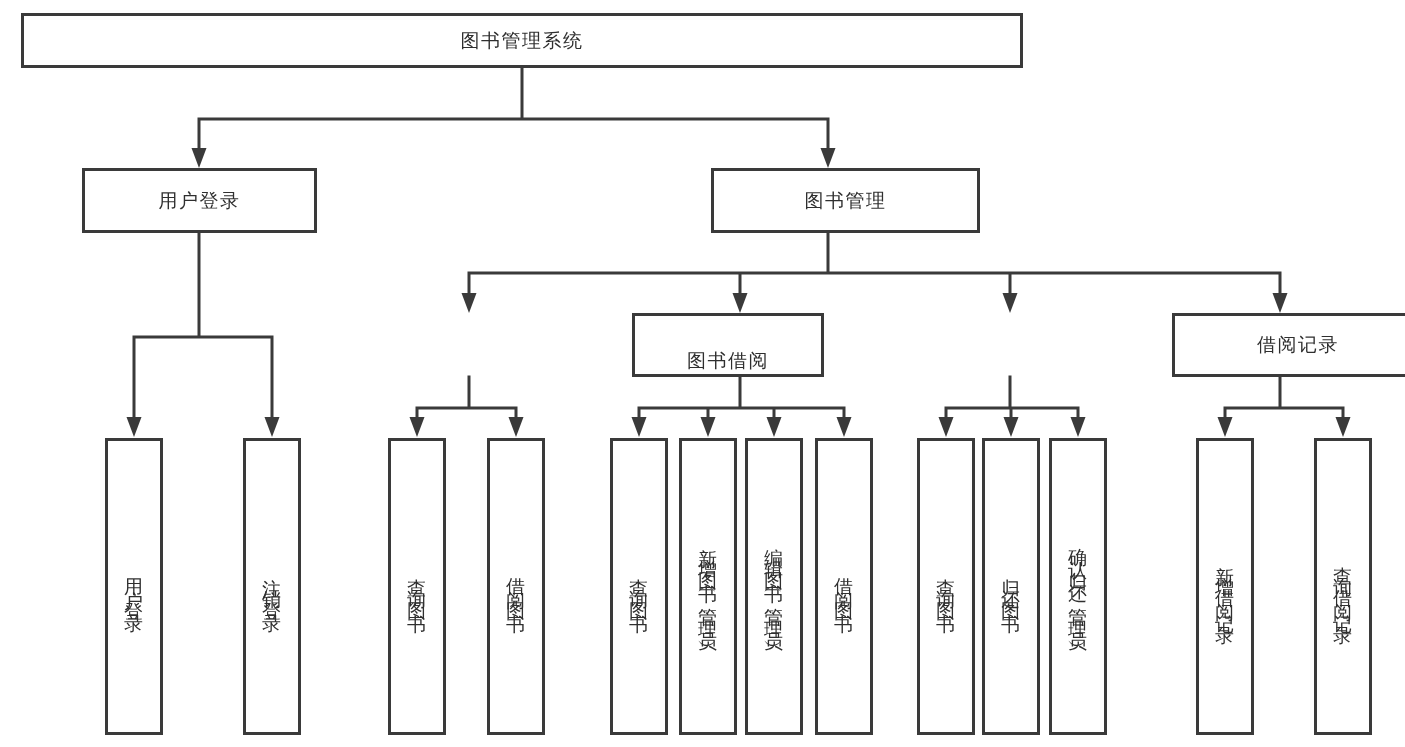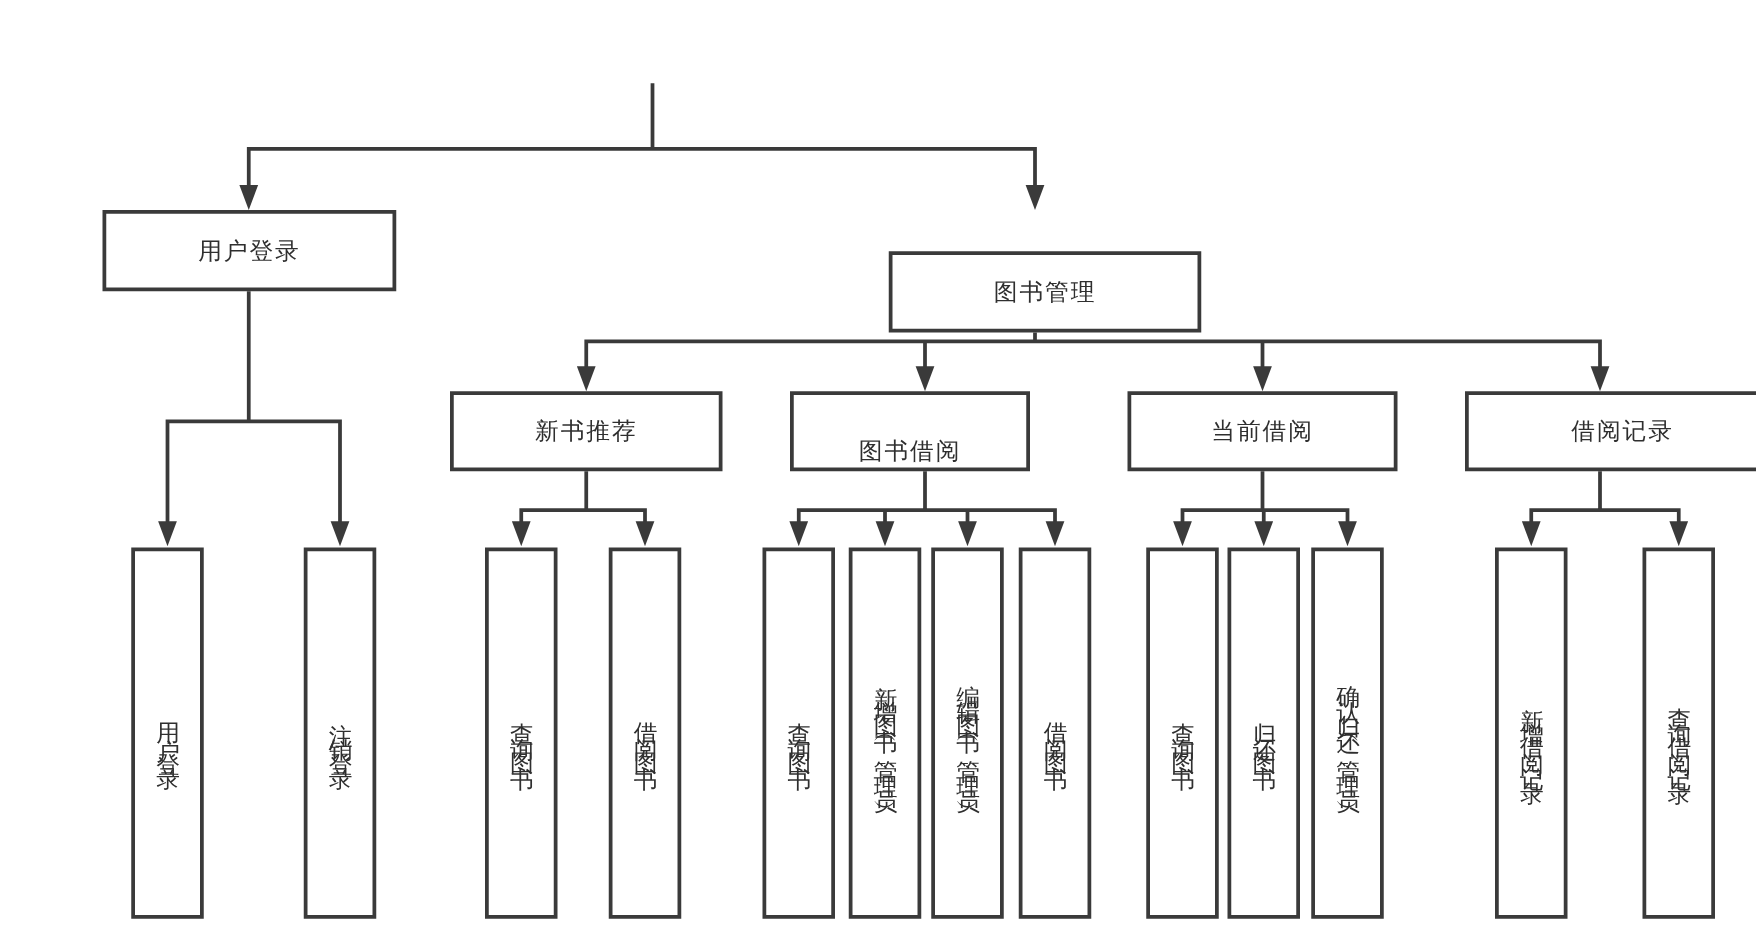--- a/index.html
+++ b/index.html
@@ -16,21 +16,21 @@
   .node .lbl{display:block;}
   .node.vert{letter-spacing:0;}
   .node.vert .lbl{
     writing-mode:vertical-rl;text-orientation:mixed;
     letter-spacing:12px;line-height:1;white-space:nowrap;
   }
   
   .n-root{left:21px;top:13px;width:1002px;height:55px;}
   
   .n-user-login{left:82px;top:168px;width:235px;height:65px;}
-  .n-book-mgmt{left:711px;top:168px;width:250px;height:65px;margin-top:33px;}
+  .n-book-mgmt{left:711px;top:168px;width:269px;height:65px;}
   
   .n-new-book-rec{left:360px;top:313px;width:218px;height:64px;}
   .n-book-borrow{left:632px;top:313px;width:192px;height:64px;align-items:flex-end;}
   .n-current-borrow{left:902px;top:313px;width:216px;height:64px;}
   .n-borrow-records{left:1172px;top:313px;width:252px;height:64px;}
   
   .leaf{top:438px;width:58px;height:297px;}
   .n-leaf-user-login{left:105px;}
   .n-leaf-logout{left:243px;}
   .n-leaf-query-book-a{left:388px;}
@@ -76,36 +76,33 @@
              M700.5 417 L715.5 417 L708 437 Z
              M766.5 417 L781.5 417 L774 437 Z
              M836.5 417 L851.5 417 L844 437 Z
              M938.5 417 L953.5 417 L946 437 Z
              M1003.5 417 L1018.5 417 L1011 437 Z
              M1070.5 417 L1085.5 417 L1078 437 Z
              M1217.5 417 L1232.5 417 L1225 437 Z
              M1335.5 417 L1350.5 417 L1343 437 Z"></path>
   </svg>
 
+  <div class="node n-root">
+    <span class="lbl">图书管理系统</span>
+  </div>
 
   <div class="node n-user-login">
     <span class="lbl">用户登录</span>
   </div>
   <div class="node n-book-mgmt">
     <span class="lbl">图书管理</span>
   </div>
 
-  <div class="node n-new-book-rec">
-    <span class="lbl">新书推荐</span>
-  </div>
   <div class="node n-book-borrow">
     <span class="lbl">图书借阅</span>
-  </div>
-  <div class="node n-current-borrow">
-    <span class="lbl">当前借阅</span>
   </div>
   <div class="node n-borrow-records">
     <span class="lbl">借阅记录</span>
   </div>
 
   <div class="node vert leaf n-leaf-user-login">
     <span class="lbl">用户登录</span>
   </div>
   <div class="node vert leaf n-leaf-logout">
     <span class="lbl">注销登录</span>

